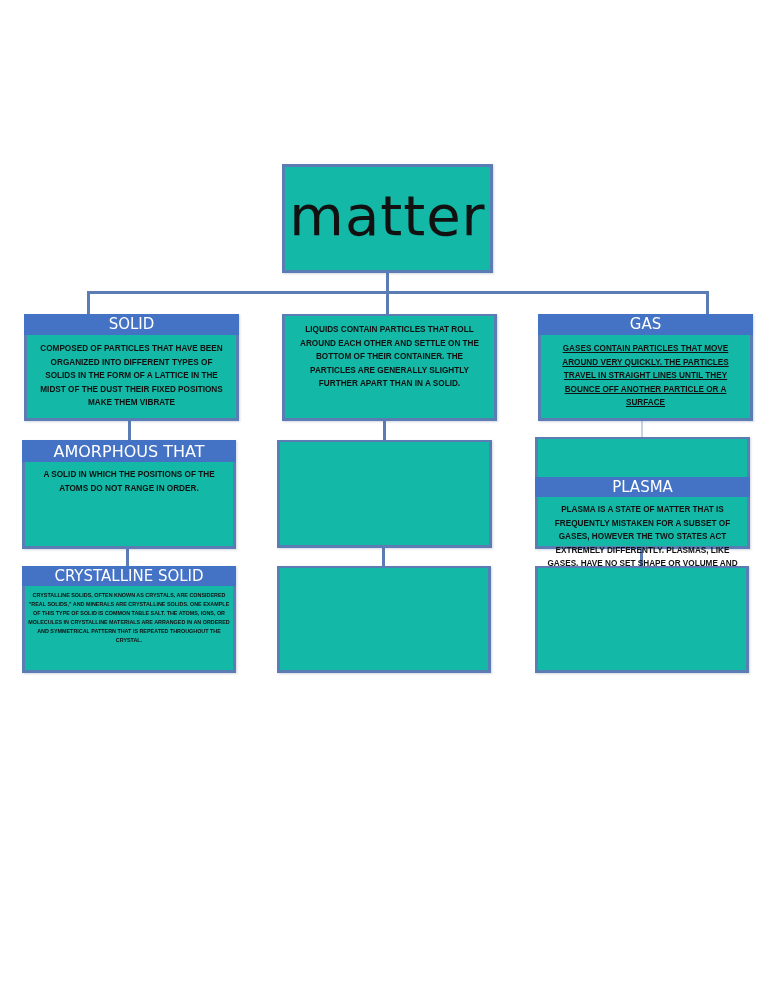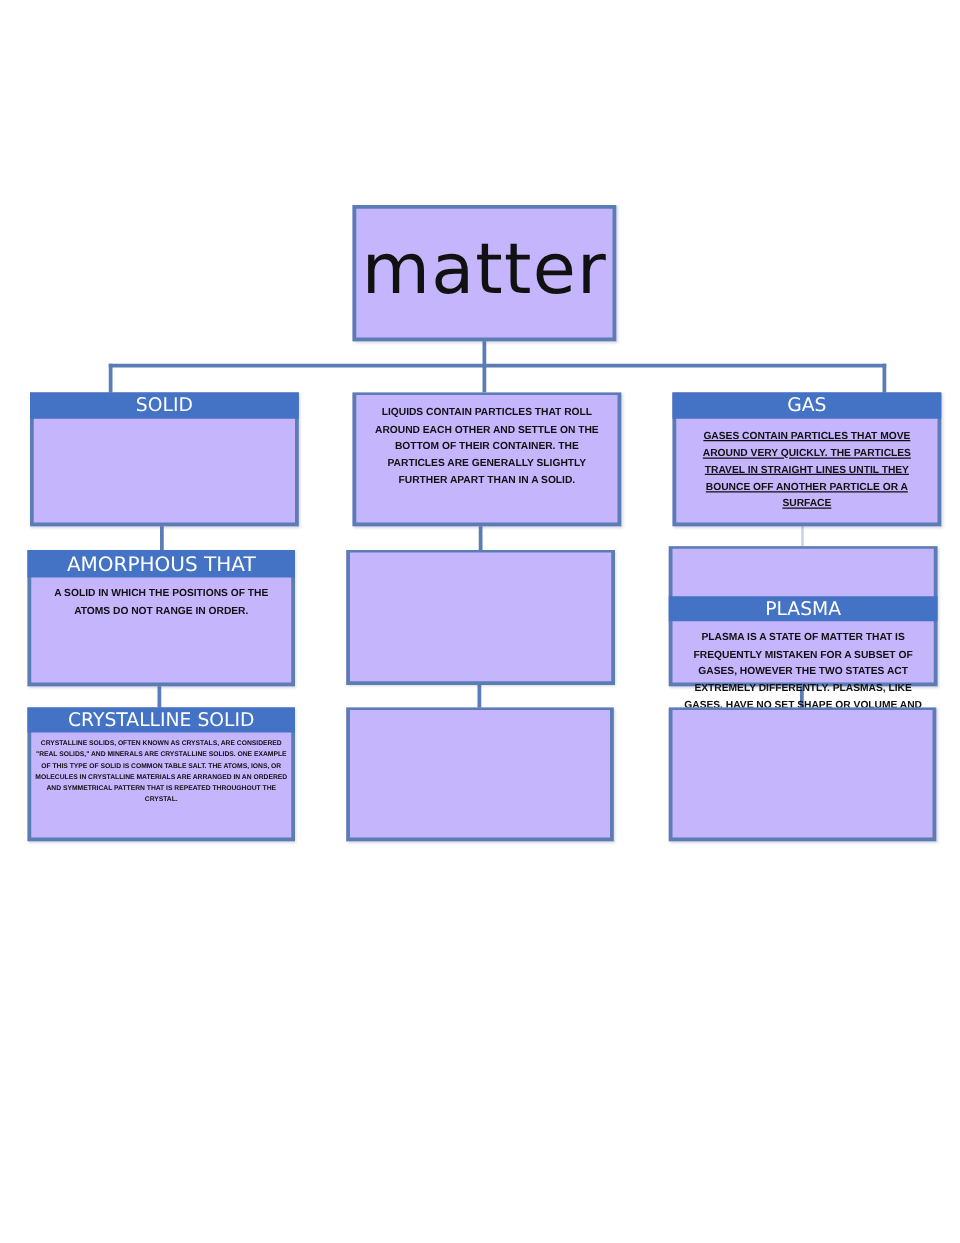--- a/index.html
+++ b/index.html
@@ -2,21 +2,21 @@
 <html><head>
   <meta charset="utf-8">
   <style>
     html, body { margin: 0; padding: 0; }
     body {
       width: 768px; height: 994px; background: #ffffff; position: relative; overflow: hidden;
       font-family: "Liberation Sans", "DejaVu Sans", sans-serif;
     }
     .line { position: absolute; background: #5b7db4; }
     .box {
-      position: absolute; box-sizing: border-box; background: #c4b5fd;
+      position: absolute; box-sizing: border-box; background: #14b8a6;
       border: 3px solid #5b7db4; border-top-width: 2px;
       box-shadow: 1px 1px 2px rgba(80,100,140,0.25);
     }
     .root-box {
       display: flex; align-items: center; justify-content: center;
     }
     .root-title {
       font-family: "DejaVu Sans", sans-serif; font-size: 56px; color: #111; letter-spacing: 1px;
       line-height: 1; margin-top: -6px;
     }
@@ -44,20 +44,21 @@
 <div class="line" style="left:382px; top:546px; width:3px; height:21px;"></div>
 <div class="line" style="left:641px; top:419px; width:2px; height:18px; opacity:0.35;"></div>
 <div class="line" style="left:640px; top:547px; width:3px; height:20px;"></div>
 
 <div class="box root-box" style="left:282px; top:164px; width:211px; height:109px; border-width:3px;">
   <span class="root-title">matter</span>
 </div>
 
 <div class="box" style="left:24px; top:314px; width:215px; height:107px;">
   <div class="hdr" style="font-size:15px; height:21px; line-height:21px;">SOLID</div>
+  <div class="body-text" style="font-size:8.2px; line-height:13.6px; margin-top:7px;">COMPOSED OF PARTICLES THAT HAVE BEEN ORGANIZED INTO DIFFERENT TYPES OF SOLIDS IN THE FORM OF A LATTICE IN THE MIDST OF THE DUST THEIR FIXED POSITIONS MAKE THEM VIBRATE</div>
 </div>
 
 <div class="box" style="left:282px; top:314px; width:215px; height:107px;">
   <div class="body-text" style="font-size:8.2px; line-height:13.6px; margin-top:7px; padding:0 14px;">LIQUIDS CONTAIN PARTICLES THAT ROLL AROUND EACH OTHER AND SETTLE ON THE BOTTOM OF THEIR CONTAINER. THE PARTICLES ARE GENERALLY SLIGHTLY FURTHER APART THAN IN A SOLID.</div>
 </div>
 
 <div class="box" style="left:538px; top:314px; width:215px; height:107px;">
   <div class="hdr" style="font-size:15px; height:21px; line-height:21px;">GAS</div>
   <div class="body-text" style="font-size:8.2px; line-height:13.6px; margin-top:7px; padding:0 14px;text-decoration:underline;">GASES CONTAIN PARTICLES THAT MOVE AROUND VERY QUICKLY. THE PARTICLES TRAVEL IN STRAIGHT LINES UNTIL THEY BOUNCE OFF ANOTHER PARTICLE OR A SURFACE</div>
 </div>

